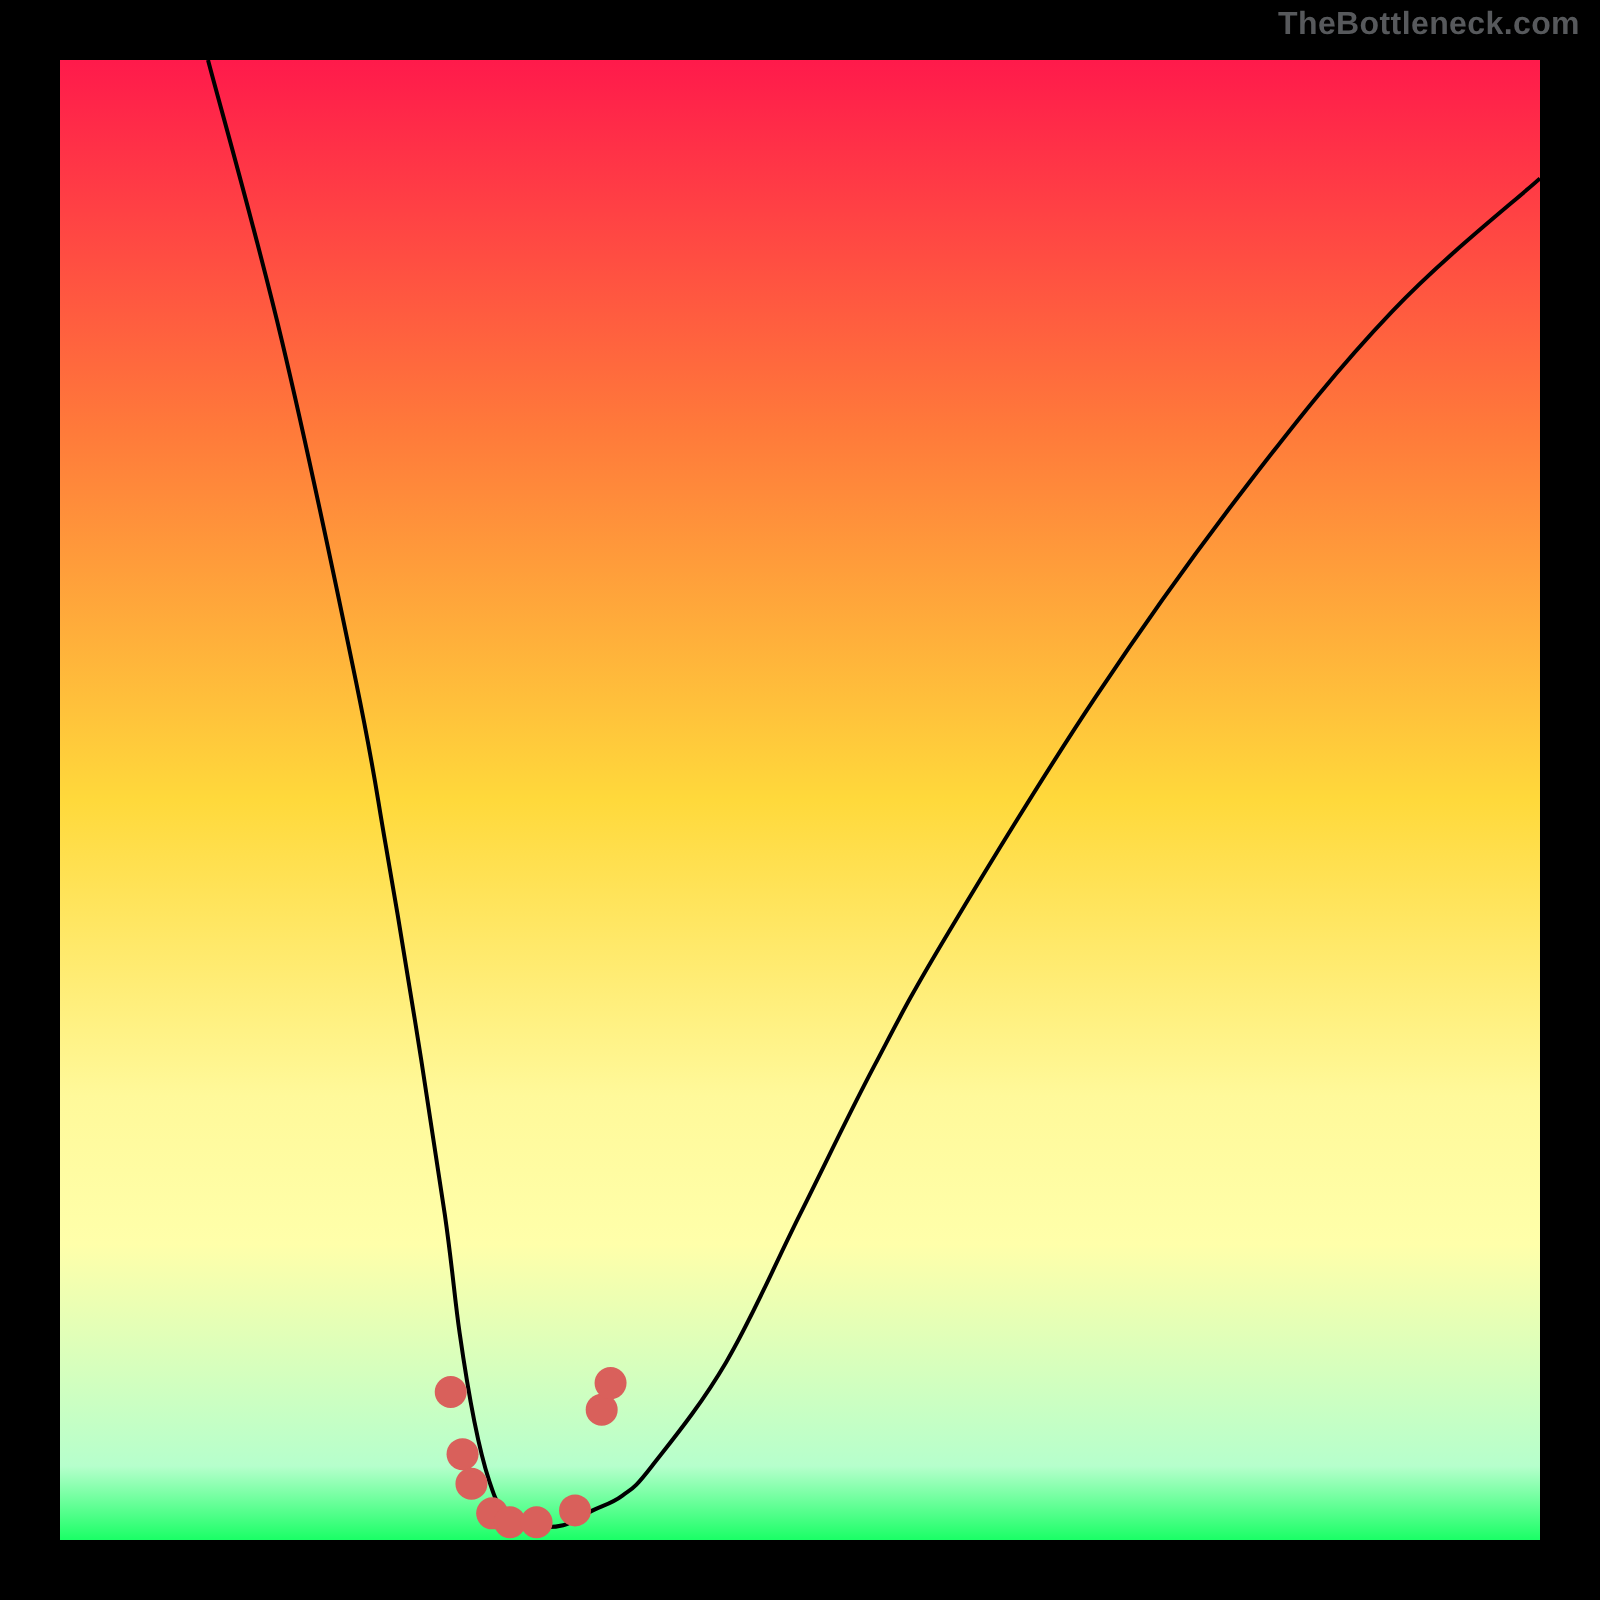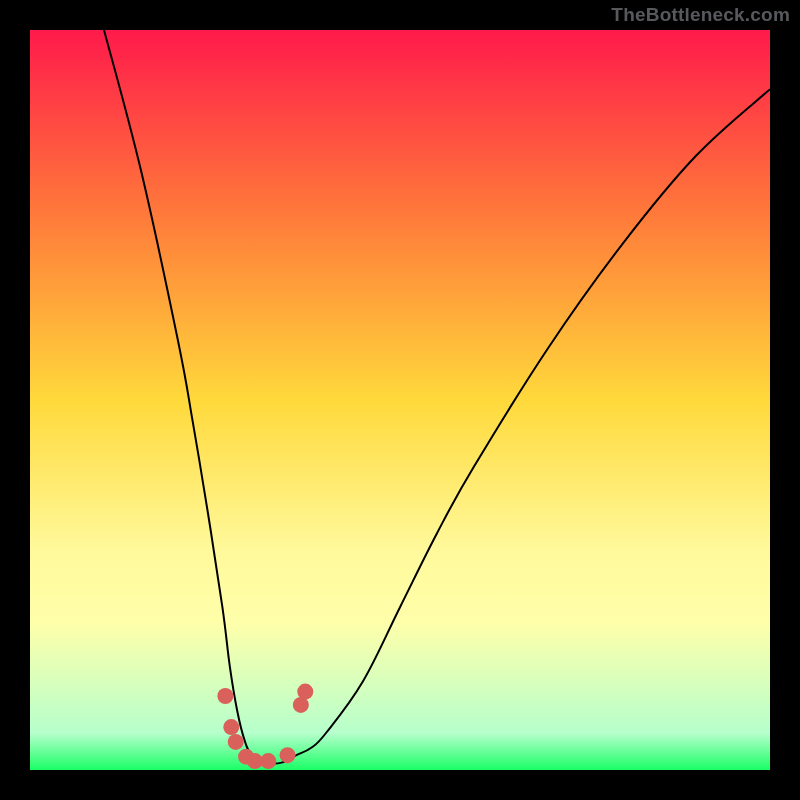--- a/index.html
+++ b/index.html
@@ -21,21 +21,21 @@
     left: 30px;
     top: 30px;
     width: 740px;
     height: 740px;
   }
   .watermark {
     position: absolute;
     top: 4px;
     right: 10px;
     font-family: Arial, Helvetica, sans-serif;
-    font-size: 19px;
+    font-size: 16px;
     font-weight: 600;
     color: #57595c;
     letter-spacing: 0.2px;
   }
 </style>
 </head>
 <body>
 
 <div class="frame">
   <div class="watermark">TheBottleneck.com</div>

